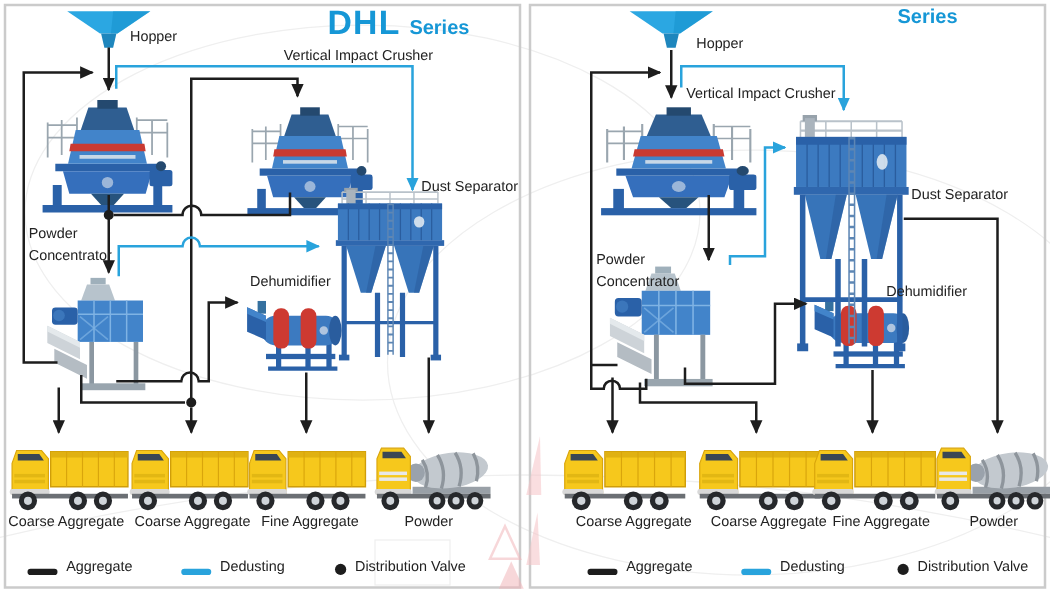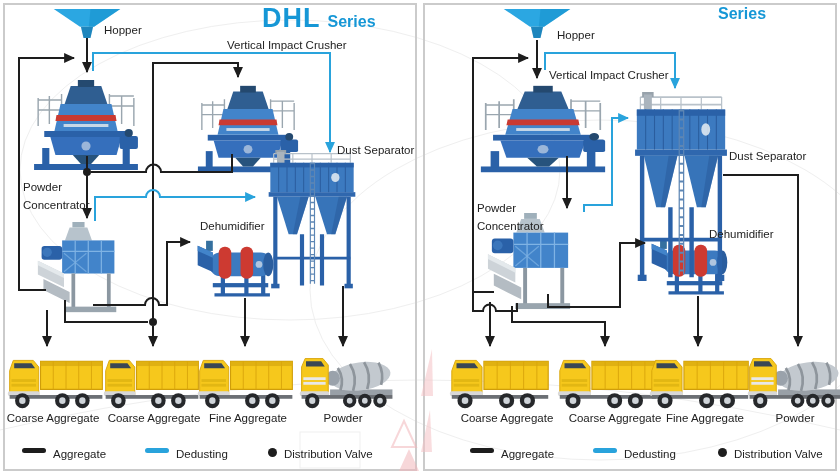--- a/index.html
+++ b/index.html
@@ -19,21 +19,21 @@
   #flow{position:absolute;left:0;top:0;z-index:3;pointer-events:none}
 
   .lbl{position:absolute;z-index:4;font-size:11.5px;color:#222;white-space:nowrap}
   .lbl.wrap{white-space:normal;width:74px;line-height:1.55}
   .truck-lbl{position:absolute;top:412px;z-index:4;font-size:11.5px;color:#222;text-align:center}
 
   .title{position:absolute;z-index:4;display:flex;align-items:baseline;color:#1697d6;font-weight:bold}
   .title .big{font-size:27px;letter-spacing:1px}
   .title .small{font-size:16px;margin-left:7px}
 
-  .lg{position:absolute;top:448px;z-index:4;display:flex;align-items:flex-start;gap:7px;font-size:11.5px;color:#222}
+  .lg{position:absolute;top:448px;z-index:4;display:flex;align-items:flex-end;gap:7px;font-size:11.5px;color:#222}
   .sw-line{width:24px;height:5px;border-radius:2.5px;background:#1d1d1d}
   .sw-line.blue{background:#29a3dc}
   .sw-dot{width:9px;height:9px;border-radius:50%;background:#1d1d1d}
 </style>
 </head>
 <body>
 
 <svg width="0" height="0" style="position:absolute" aria-hidden="true">
 <defs>
   <symbol id="sym-hopper" viewBox="0 0 80 34">

